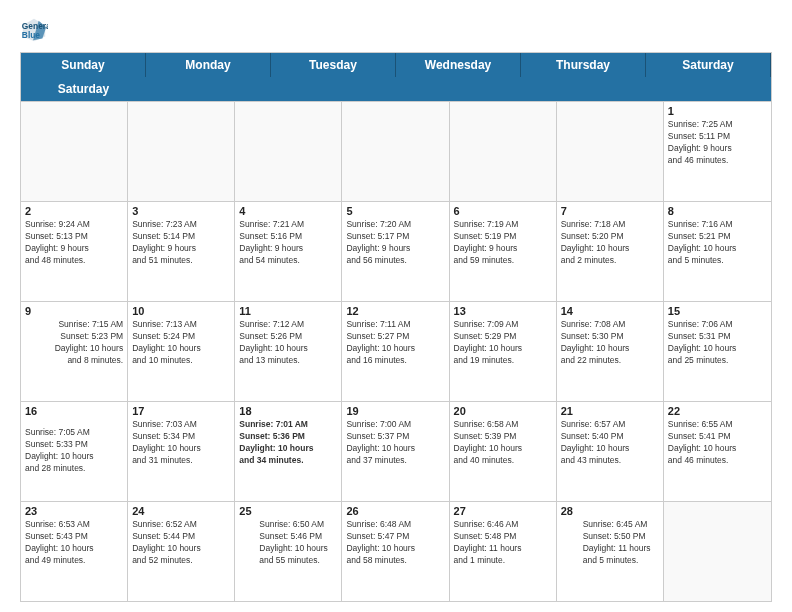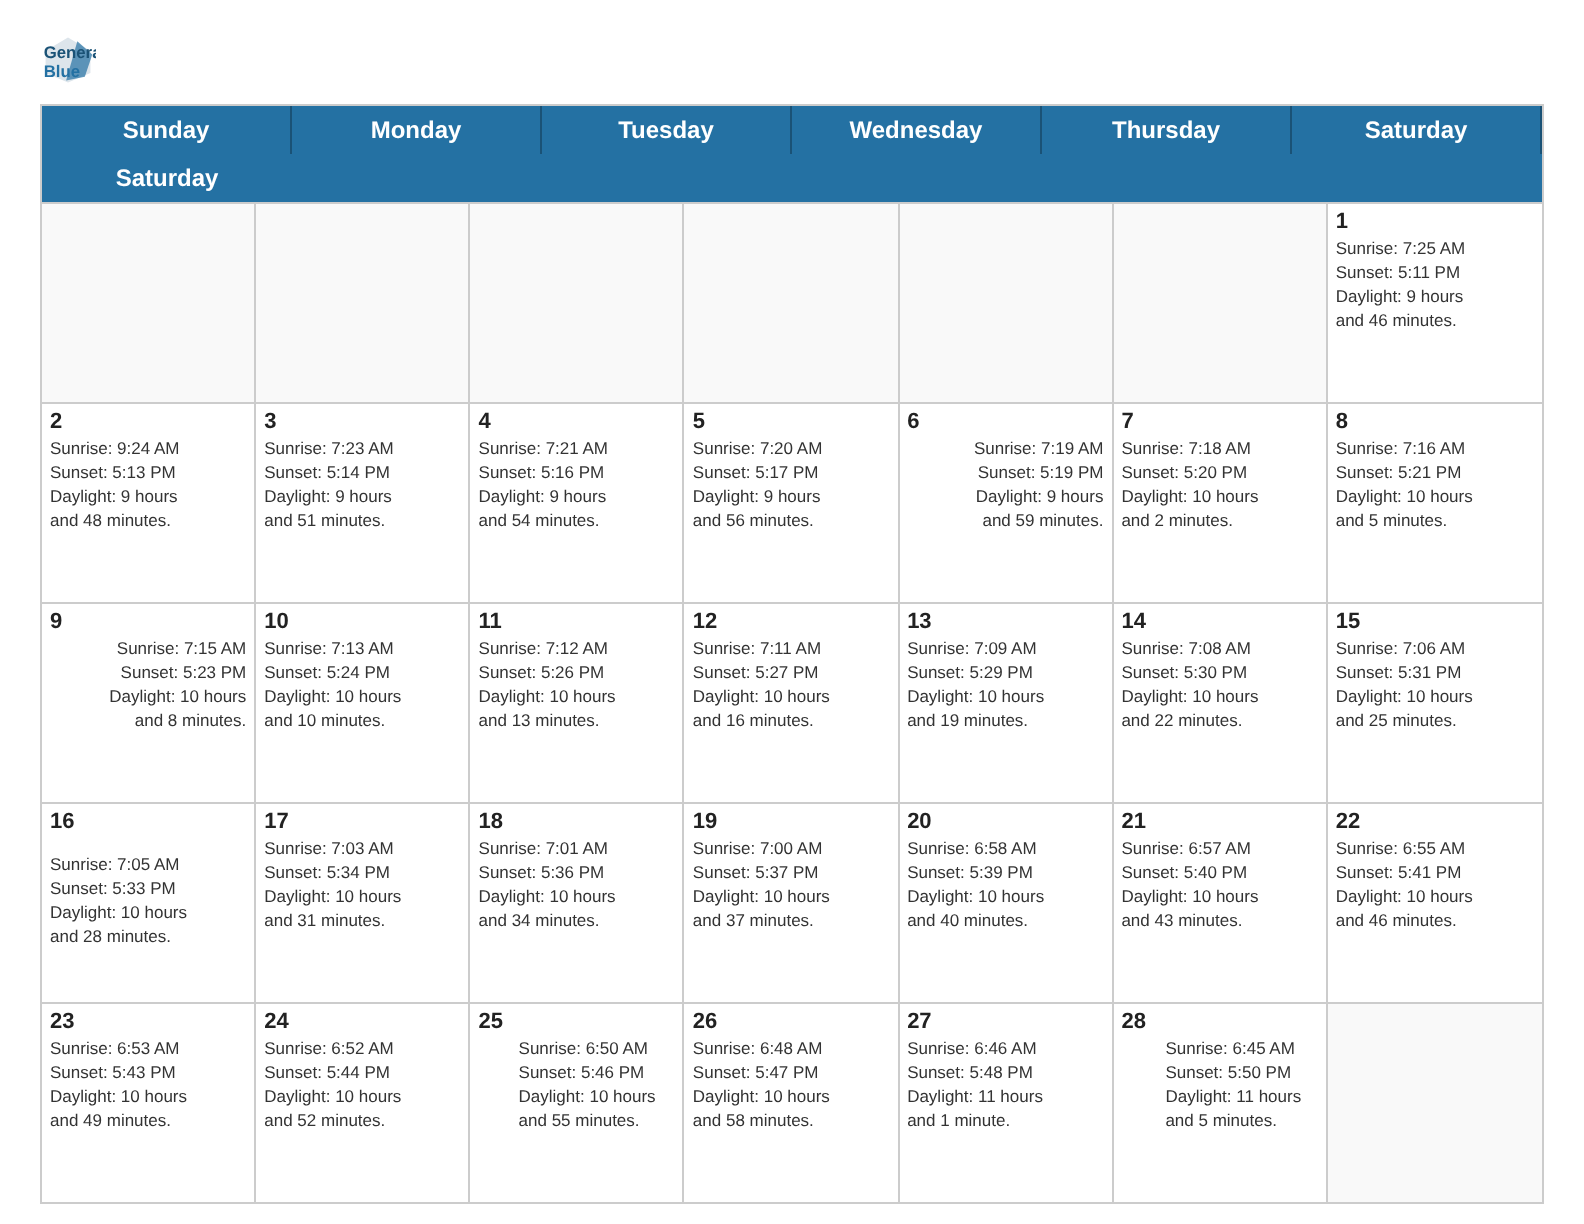--- a/index.html
+++ b/index.html
@@ -174,21 +174,21 @@
           </div>
           <div class="cal-cell">
             <span class="day-num">5</span>
             <div class="day-info" style="white-space: pre-line;">Sunrise: 7:20 AM
 Sunset: 5:17 PM
 Daylight: 9 hours
 and 56 minutes.</div>
           </div>
           <div class="cal-cell">
             <span class="day-num">6</span>
-            <div class="day-info" style="white-space: pre-line; text-align: right;">Sunrise: 7:19 AM
+            <div class="day-info" style="white-space: pre-line;">Sunrise: 7:19 AM
 Sunset: 5:19 PM
 Daylight: 9 hours
 and 59 minutes.</div>
           </div>
           <div class="cal-cell">
             <span class="day-num">7</span>
             <div class="day-info" style="white-space: pre-line;">Sunrise: 7:18 AM
 Sunset: 5:20 PM
 Daylight: 10 hours
 and 2 minutes.</div>
@@ -262,21 +262,21 @@
           </div>
           <div class="cal-cell">
             <span class="day-num">17</span>
             <div class="day-info" style="white-space: pre-line;">Sunrise: 7:03 AM
 Sunset: 5:34 PM
 Daylight: 10 hours
 and 31 minutes.</div>
           </div>
           <div class="cal-cell">
             <span class="day-num">18</span>
-            <div class="day-info" style="white-space: pre-line;">Sunrise: 7:01 AM
+            <div class="day-info" style="white-space: pre-line; font-weight: bold;">Sunrise: 7:01 AM
 Sunset: 5:36 PM
 Daylight: 10 hours
 and 34 minutes.</div>
           </div>
           <div class="cal-cell">
             <span class="day-num">19</span>
             <div class="day-info" style="white-space: pre-line;">Sunrise: 7:00 AM
 Sunset: 5:37 PM
 Daylight: 10 hours
 and 37 minutes.</div>

